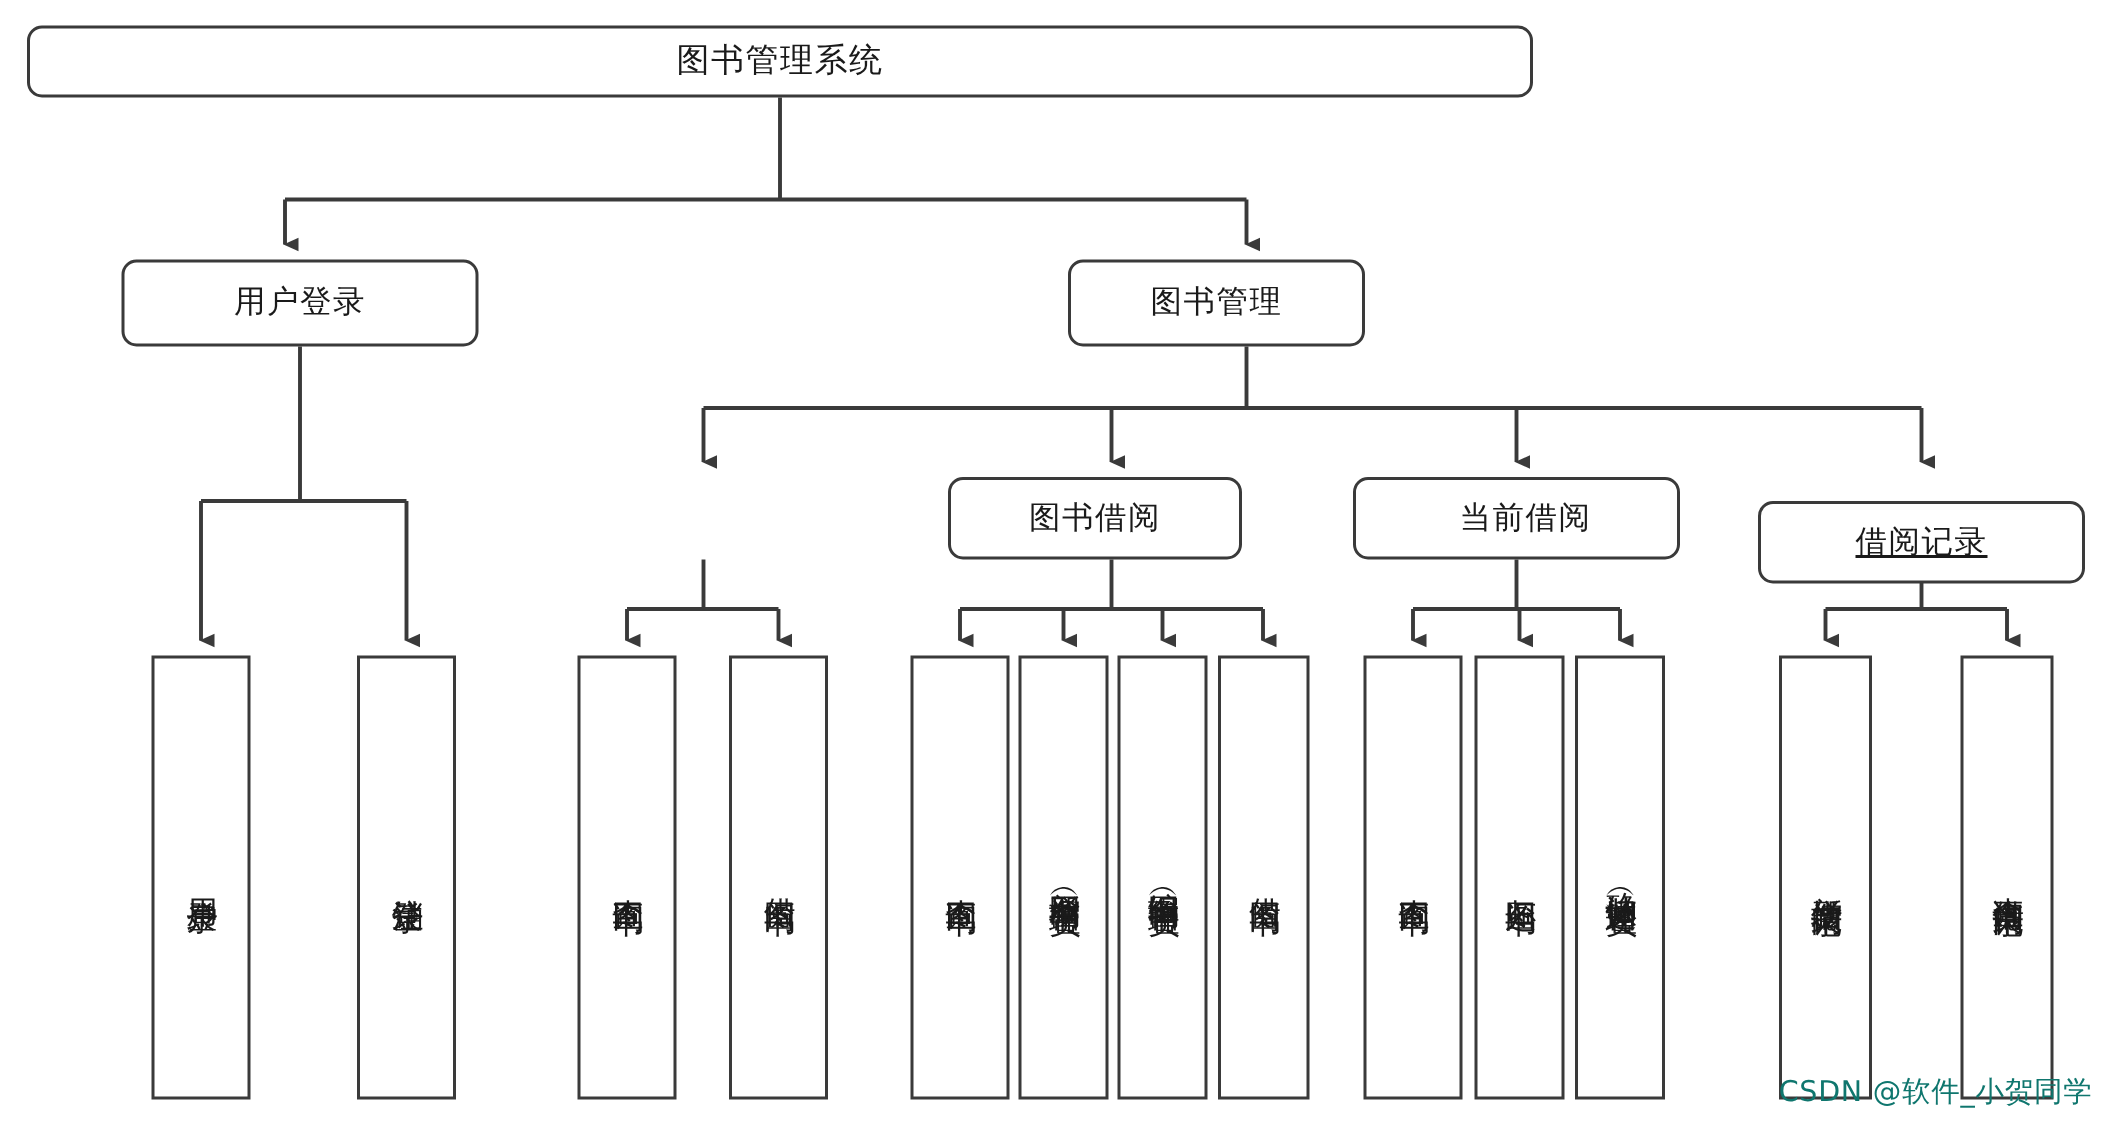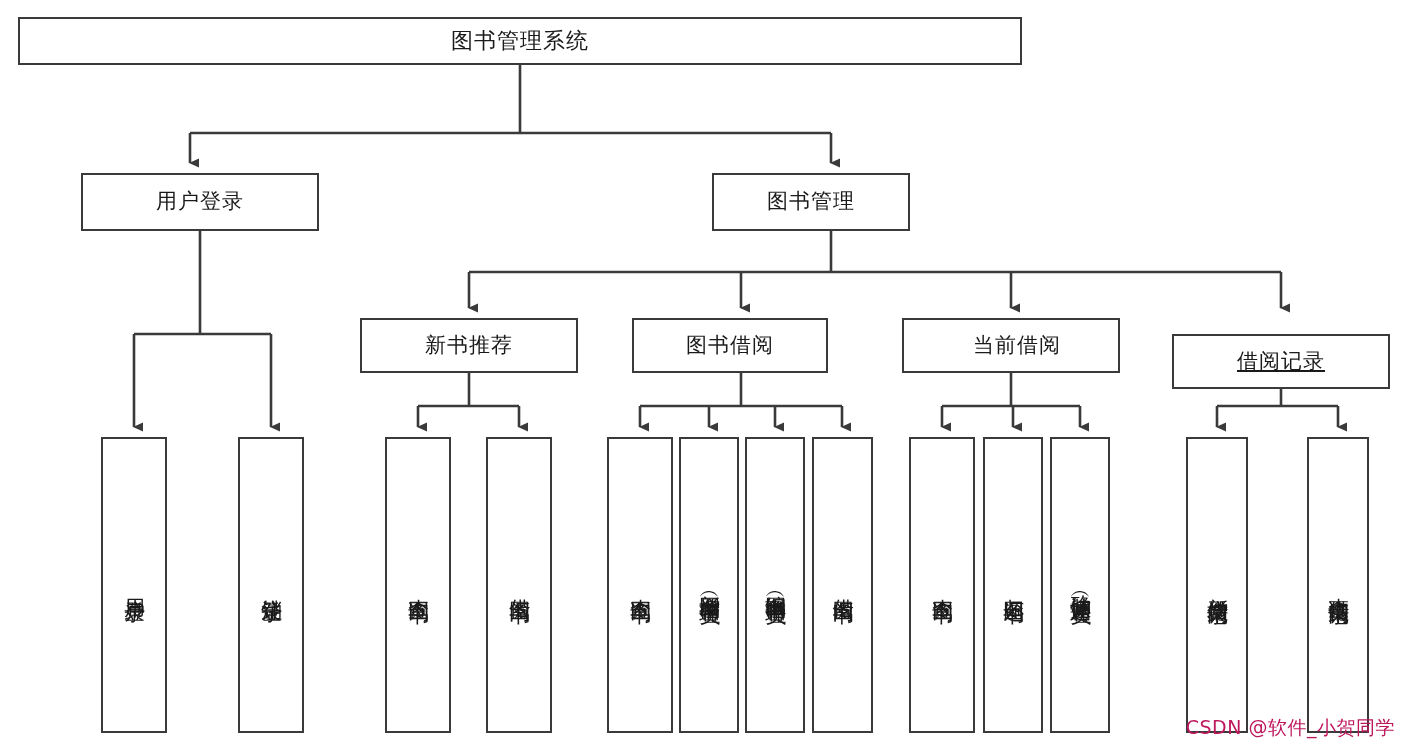--- a/index.html
+++ b/index.html
@@ -34,38 +34,39 @@
     display: flex;
     align-items: center;
     justify-content: center;
     color: #1a1a1a;
     z-index: 2;
   }
   .node.h {
     font-size: 21px;
     line-height: 1.2;
     letter-spacing: 1px;
+    border-radius: 10px;
   }
   .node.v {
     font-size: 21px;
     line-height: 1.22;
     letter-spacing: 1.5px;
     writing-mode: vertical-rl;
     text-orientation: upright;
     padding: 6px 0;
   }
   .node.root {
     font-size: 22px;
   }
   .watermark {
     position: absolute;
     right: 10px;
     bottom: 6px;
     font-size: 19px;
-    color: #be185d;
+    color: #0f766e;
     letter-spacing: 0.5px;
     z-index: 5;
     white-space: nowrap;
   }
 </style>
 </head>
 <body>
 
 <div id="canvas">
 
@@ -118,21 +119,20 @@
       <path d="M1217,406 L1217,427" marker-end="url(#arrow)"></path>
       <path d="M1338,406 L1338,427" marker-end="url(#arrow)"></path>
     </g>
   </svg>
 
   <div class="node h root" style="left:18px;top:17px;width:1004px;height:48px;">图书管理系统</div>
 
   <div class="node h" style="left:81px;top:173px;width:238px;height:58px;">用户登录</div>
   <div class="node h" style="left:712px;top:173px;width:198px;height:58px;">图书管理</div>
 
-  <div class="node h" style="left:360px;top:318px;width:218px;height:55px;">新书推荐</div>
   <div class="node h" style="left:632px;top:318px;width:196px;height:55px;">图书借阅</div>
   <div class="node h" style="left:902px;top:318px;width:218px;height:55px;padding-left:12px;">当前借阅</div>
   <div class="node h" style="left:1172px;top:334px;width:218px;height:55px;text-decoration:underline;">借阅记录</div>
 
   <div class="node v" style="left:101px;top:437px;width:66px;height:296px;">用户登录</div>
   <div class="node v" style="left:238px;top:437px;width:66px;height:296px;">注销登录</div>
 
   <div class="node v" style="left:385px;top:437px;width:66px;height:296px;">查询图书</div>
   <div class="node v" style="left:486px;top:437px;width:66px;height:296px;">借阅图书</div>
 

